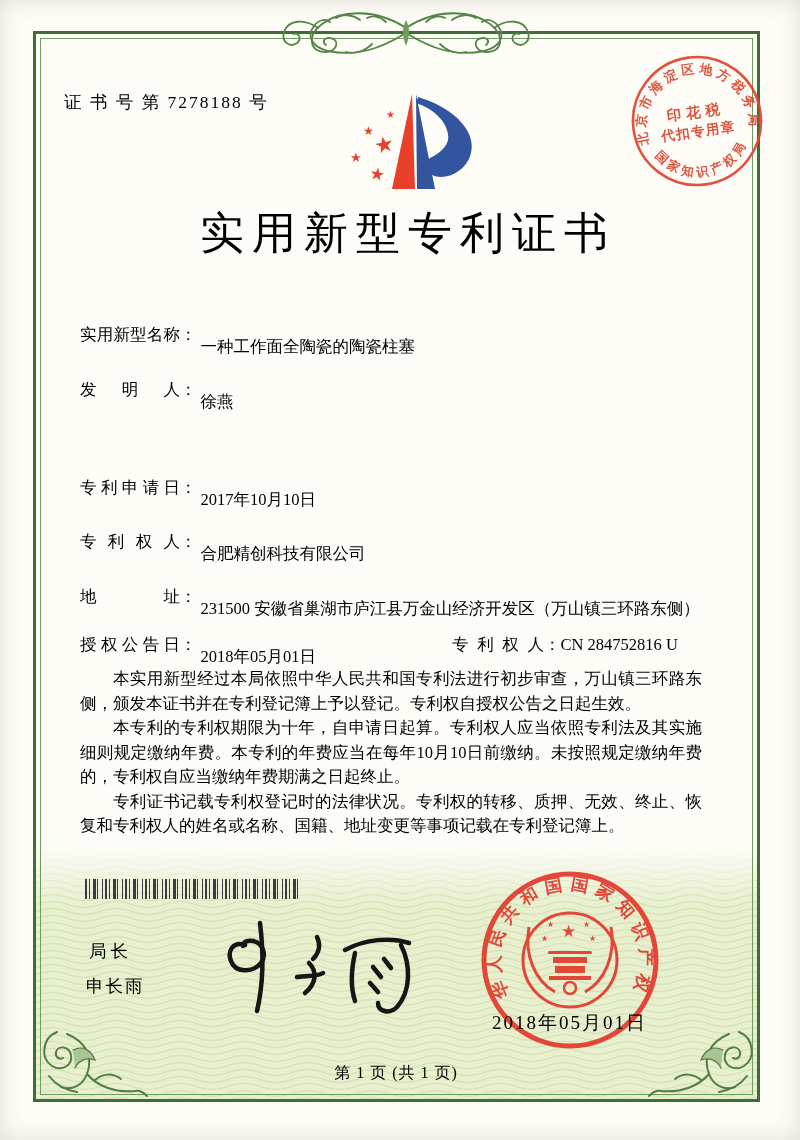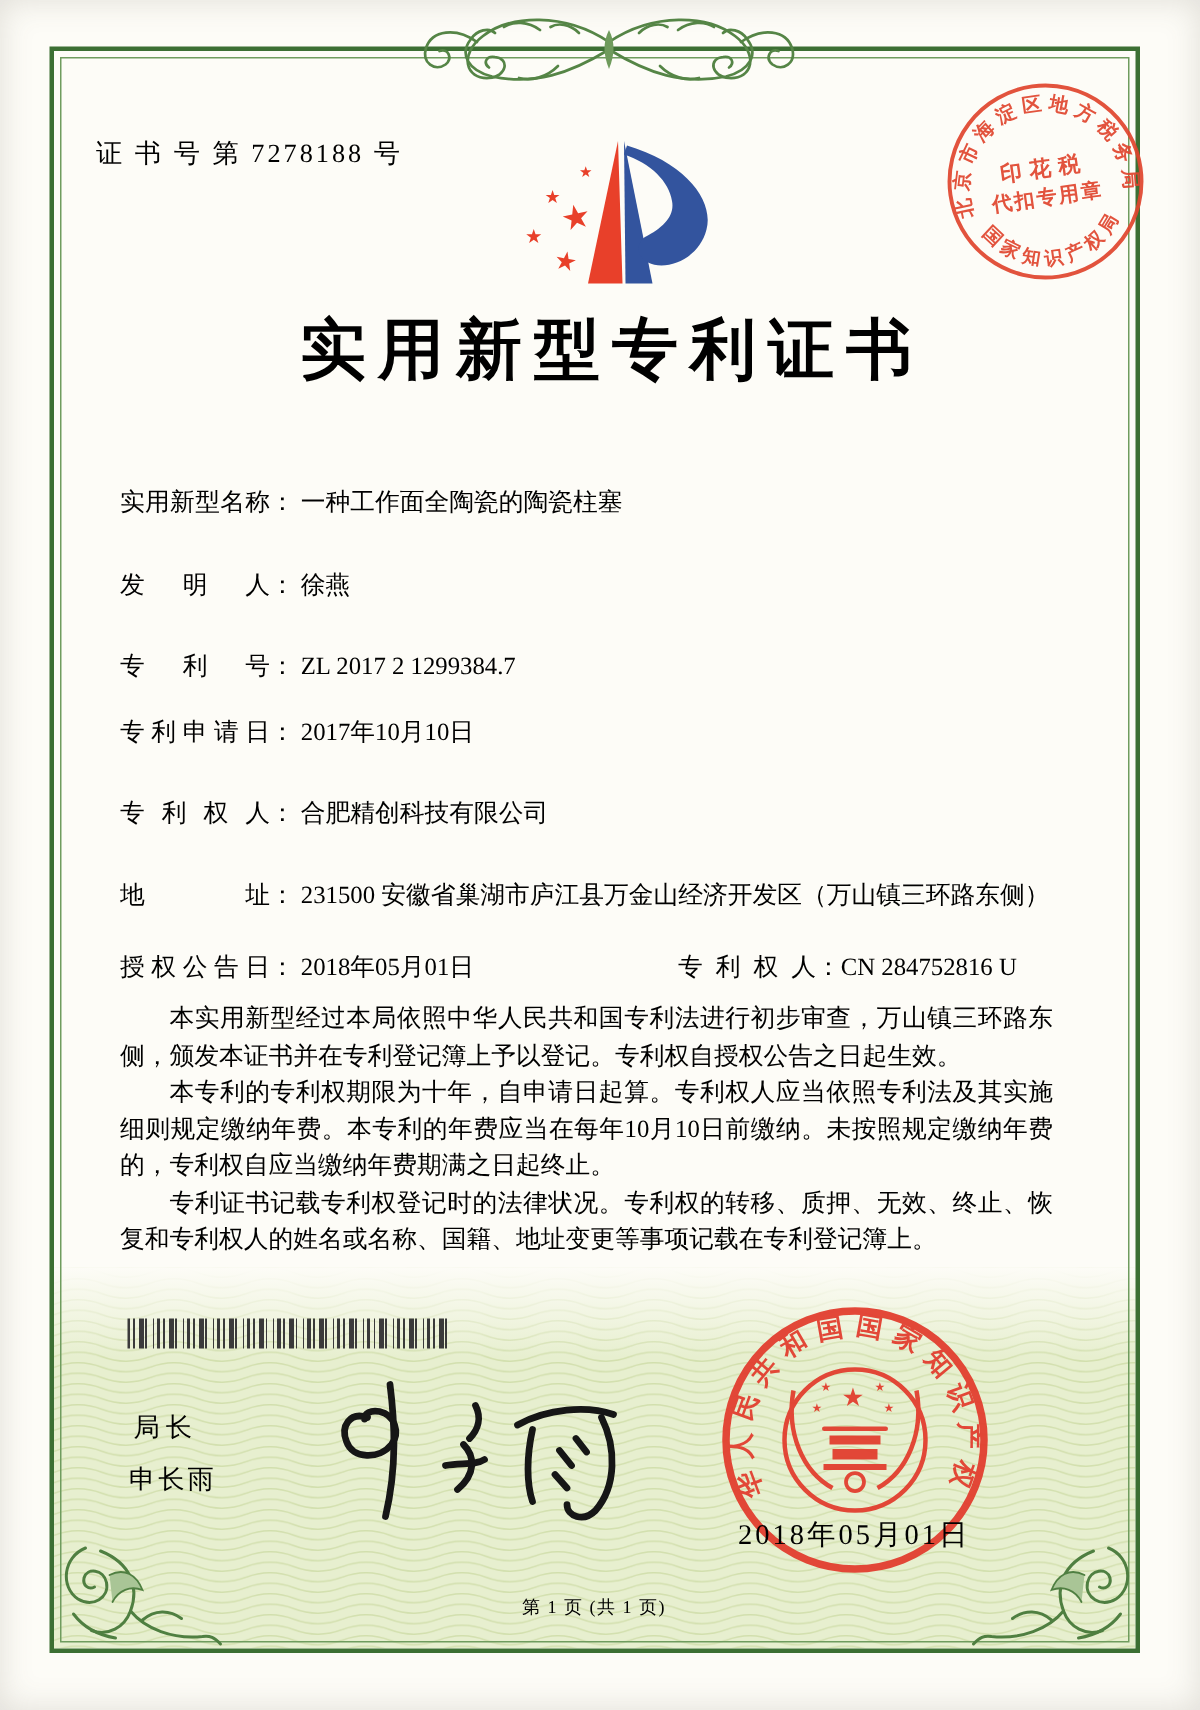--- a/index.html
+++ b/index.html
@@ -11,30 +11,30 @@
   .frame-inner{position:absolute;left:40px;top:38px;right:47px;bottom:45px;border:1px solid #6f9c5e;}
   
   .band{position:absolute;left:36px;right:43px;top:845px;bottom:41px;}
   .band svg{display:block;width:100%;height:100%;}
   .band-fade{position:absolute;left:0;top:0;right:0;height:60px;
              background:linear-gradient(#fdfcf7,rgba(253,252,247,0));}
   
   .cert-no{position:absolute;left:64px;top:90px;font-size:17.5px;letter-spacing:2px;}
   
   .title{position:absolute;left:408px;top:204px;transform:translateX(-50%);
-         font-size:44px;font-weight:bold;letter-spacing:8px;white-space:nowrap;}
+         font-size:44px;font-weight:normal;letter-spacing:8px;white-space:nowrap;}
   
   .logo{position:absolute;left:336px;top:92px;}
   
   .tax-stamp{position:absolute;left:622px;top:46px;opacity:.92;}
   
   .field{position:absolute;left:80px;font-size:16.5px;line-height:26px;}
   .flabel{display:inline-block;width:100px;text-align:justify;text-align-last:justify;vertical-align:top;}
   .fcolon{vertical-align:top;}
-  .fvalue{display:inline-block;width:500px;vertical-align:top;margin-left:4px;}
+  .fvalue{display:inline-block;width:500px;vertical-align:top;margin-left:4px;margin-top:12px;}
   .f0{top:322px}.f1{top:377px}.f2{top:431px}.f3{top:475px}.f4{top:529px}.f5{top:584px}.f6{top:632px}
   .grant-right{position:absolute;left:452px;top:632px;font-size:16.5px;line-height:26px;}
   .grant-right .flabel{width:92px;}
   
   .body-text{position:absolute;left:80px;top:667px;width:622px;font-size:16.5px;
              line-height:24.5px;text-align:justify;}
   .body-text p{margin:0;text-indent:2em;}
   
   .barcode{position:absolute;left:85px;top:879px;width:216px;height:20px;
     background:repeating-linear-gradient(90deg,
@@ -45,21 +45,21 @@
   .director-title{position:absolute;left:89px;top:939px;font-size:17.5px;letter-spacing:4px;
                   font-family:Liberation Mono, monospace;}
   .director-name{position:absolute;left:86px;top:974px;font-size:17.5px;letter-spacing:2px;
                  font-family:Liberation Mono, monospace;}
   .signature{position:absolute;left:205px;top:915px;}
   
   .seal{position:absolute;left:465px;top:855px;opacity:.93;}
   .seal-date{position:absolute;left:492px;top:1010px;font-size:19px;letter-spacing:2px;}
   
   .footer{position:absolute;left:396px;top:1063px;transform:translateX(-50%);
-          font-size:12px;letter-spacing:1px;white-space:nowrap;}
+          font-size:16px;letter-spacing:1px;white-space:nowrap;}
   .flourish{position:absolute;}
   .fl-top{left:268px;top:6px;}
   .fl-bl{left:37px;top:1024px;}
   .fl-br{left:647px;top:1024px;transform:scaleX(-1);}
 </style>
 </head>
 <body>
 
 <div class="page">
 
@@ -148,23 +148,20 @@
     </g>
   </svg>
 
   <div class="title">实用新型专利证书</div>
 
   <div class="field f0">
     <span class="flabel">实用新型名称</span><span class="fcolon">：</span><span class="fvalue">一种工作面全陶瓷的陶瓷柱塞</span>
   </div>
   <div class="field f1">
     <span class="flabel">发明人</span><span class="fcolon">：</span><span class="fvalue">徐燕</span>
-  </div>
-  <div class="field f2">
-    <span class="flabel">专利号</span><span class="fcolon">：</span><span class="fvalue">ZL 2017 2 1299384.7</span>
   </div>
   <div class="field f3">
     <span class="flabel">专利申请日</span><span class="fcolon">：</span><span class="fvalue">2017年10月10日</span>
   </div>
   <div class="field f4">
     <span class="flabel">专利权人</span><span class="fcolon">：</span><span class="fvalue">合肥精创科技有限公司</span>
   </div>
   <div class="field f5">
     <span class="flabel">地址</span><span class="fcolon">：</span><span class="fvalue">231500 安徽省巢湖市庐江县万金山经济开发区（万山镇三环路东侧）</span>
   </div>

